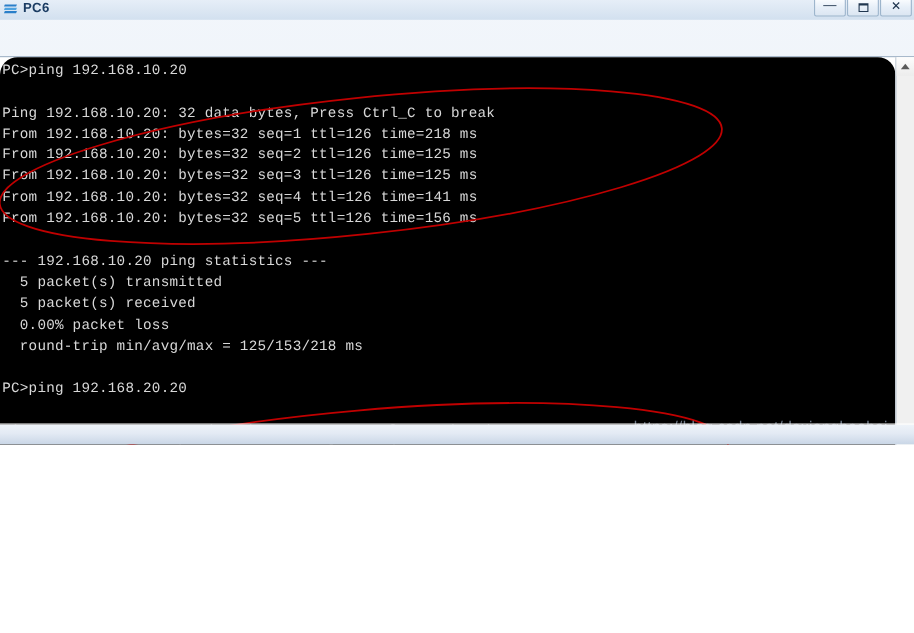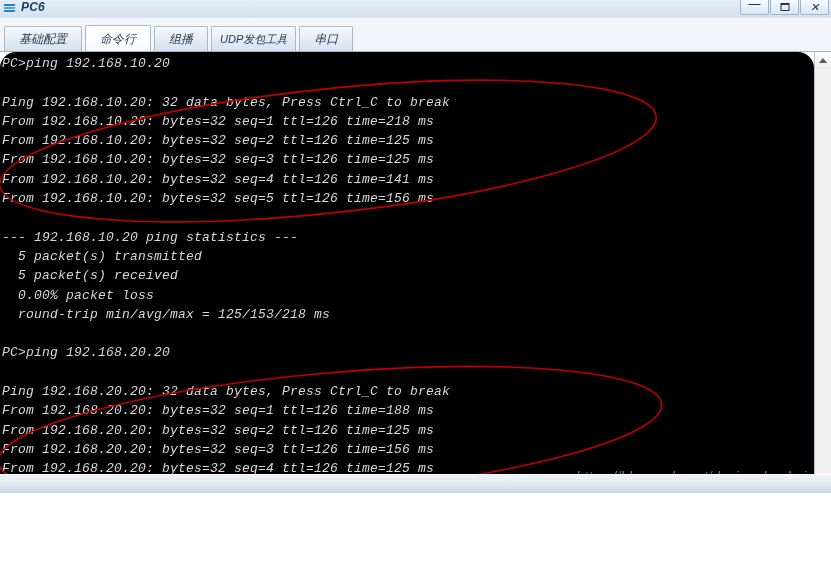--- a/index.html
+++ b/index.html
@@ -7,24 +7,23 @@
     margin: 0; padding: 0;
     width: 831px; height: 575px;
     overflow: hidden;
     background: #ffffff;
     font-family: "Liberation Sans", sans-serif;
   }
 
   #app {
     position: relative;
     width: 831px;
-    height: 493px;
+    height: 404px;
     background: linear-gradient(to bottom, #f2f6fb 0%, #e8eef6 100%);
     overflow: hidden;
-    font-style: italic;
   }
 
   
   .titlebar {
     position: absolute;
     left: 0; top: -4px;
     width: 831px; height: 22px;
     background: linear-gradient(to bottom, #eaf1f9 0%, #dce7f3 60%, #d2e0ef 100%);
     display: flex;
     align-items: center;
@@ -214,37 +213,20 @@
       </div>
       <div class="win-btn maxi">
         <span></span>
       </div>
       <div class="win-btn close">
         <span>✕</span>
       </div>
     </div>
   </div>
 
-  <div class="tabstrip">
-    <div class="tab">
-      <span>基础配置</span>
-    </div>
-    <div class="tab active">
-      <span>命令行</span>
-    </div>
-    <div class="tab">
-      <span>组播</span>
-    </div>
-    <div class="tab wide">
-      <span>UDP发包工具</span>
-    </div>
-    <div class="tab">
-      <span>串口</span>
-    </div>
-  </div>
 
   <div class="console-wrap">
     <div class="console">
       <pre id="terminal-text">PC&gt;ping 192.168.10.20
 
 Ping 192.168.10.20: 32 data bytes, Press Ctrl_C to break
 From 192.168.10.20: bytes=32 seq=1 ttl=126 time=218 ms
 From 192.168.10.20: bytes=32 seq=2 ttl=126 time=125 ms
 From 192.168.10.20: bytes=32 seq=3 ttl=126 time=125 ms
 From 192.168.10.20: bytes=32 seq=4 ttl=126 time=141 ms

